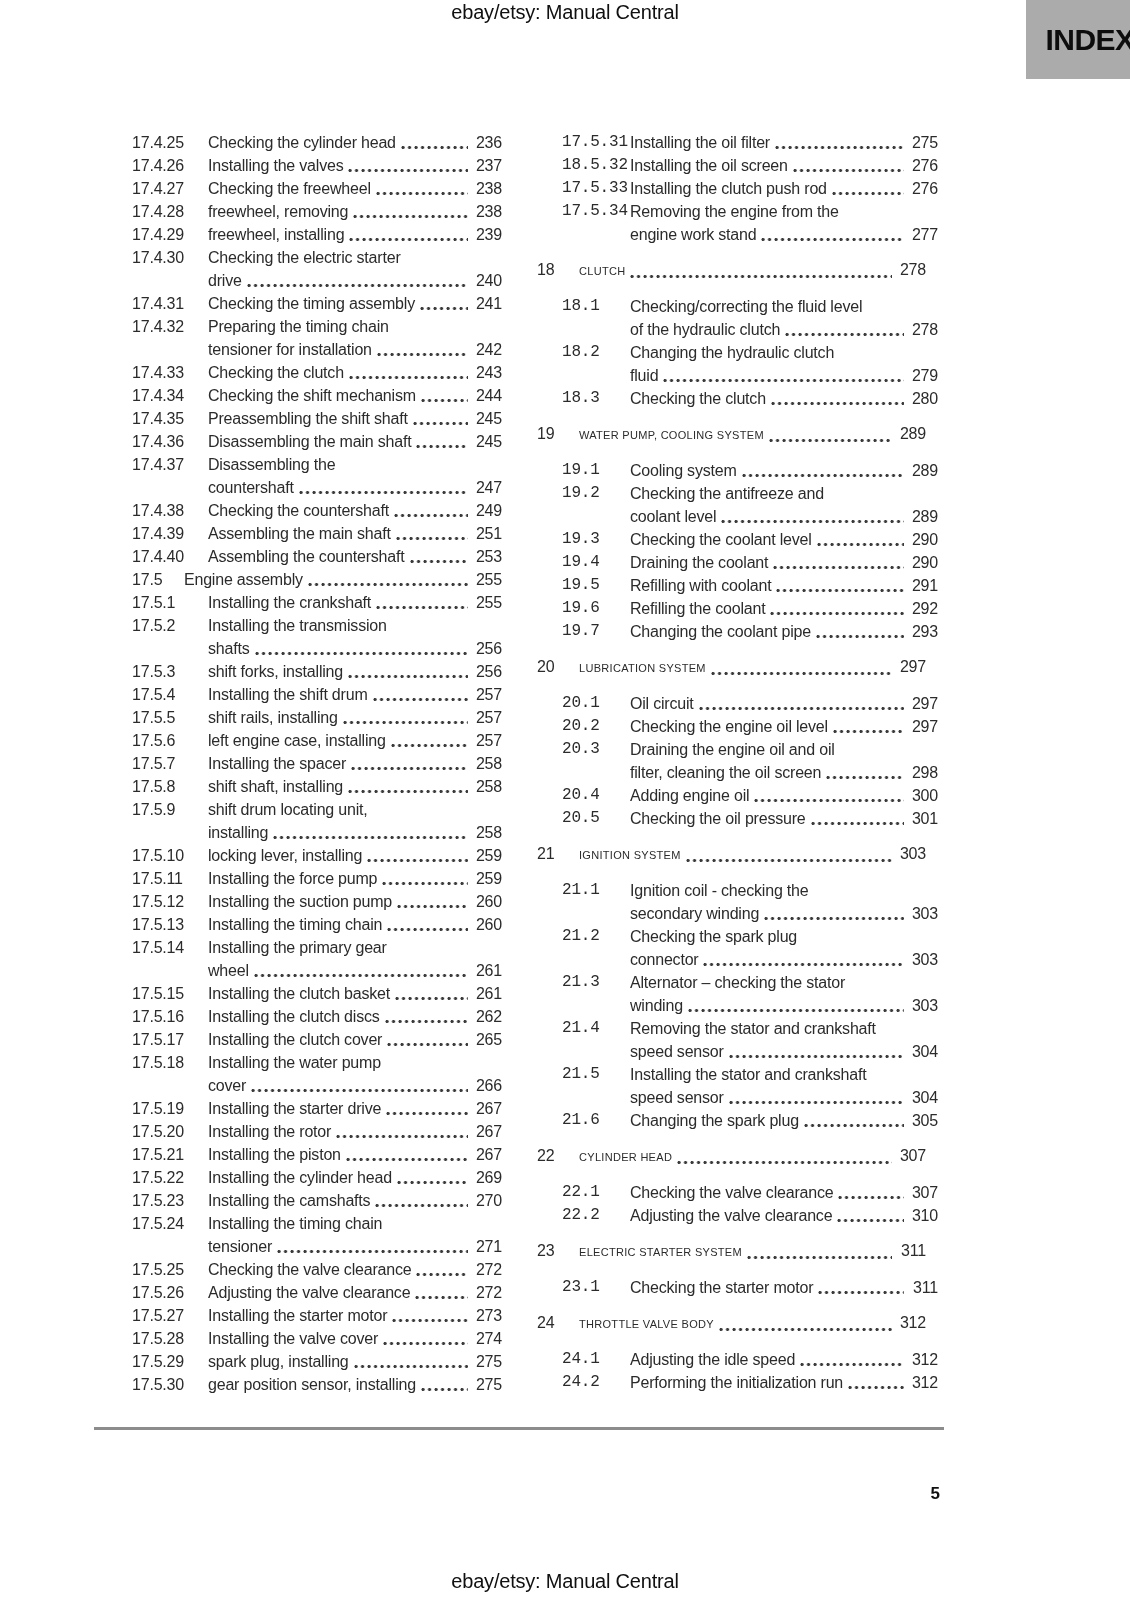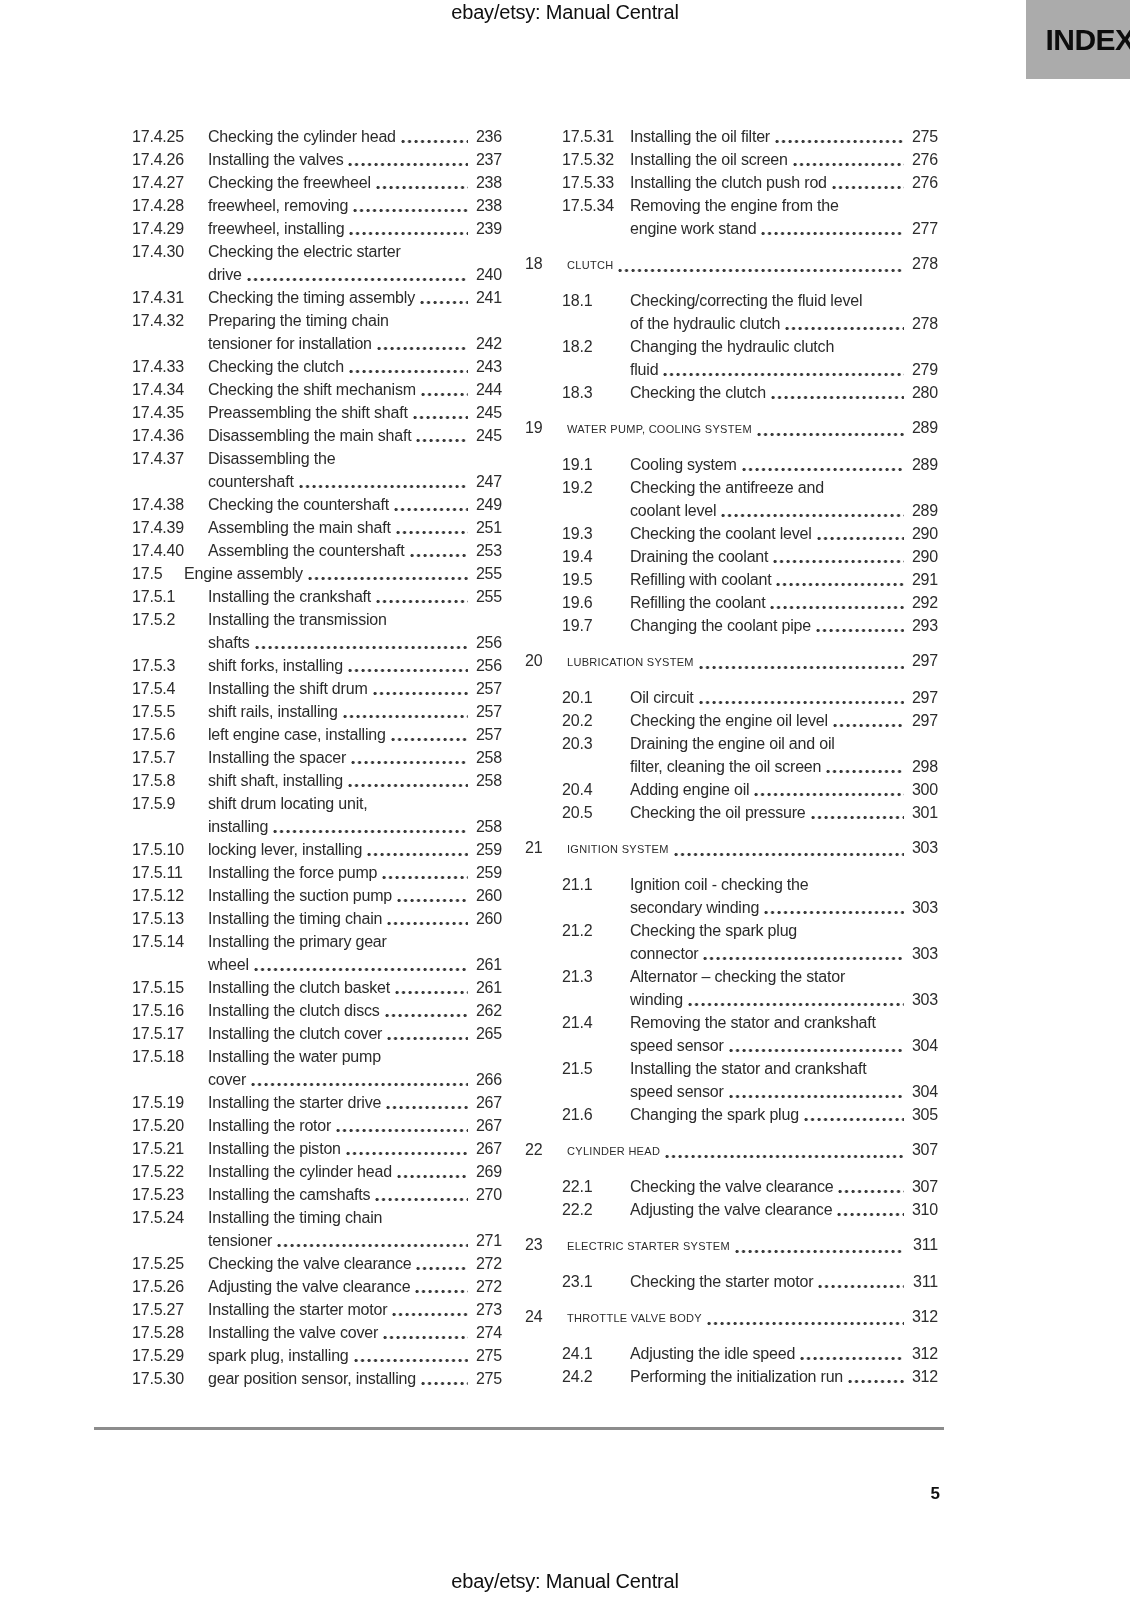--- a/index.html
+++ b/index.html
@@ -18,32 +18,32 @@
   }
   .index-tab {
     position: absolute; left: 990px; top: 0; width: 128px; height: 79px;
     background: #ababab;
     display: flex; align-items: center; justify-content: center; margin-left: 36px;
   }
   .index-label {
     font-size: 30px; font-weight: bold; color: #0d0d0d; letter-spacing: -0.5px;
   }
 
-  .col { position: absolute; top: 125px; font-size: 16px; line-height: 23px; letter-spacing: -0.2px; }
+  .col { position: absolute; top: 131px; font-size: 16px; line-height: 23px; letter-spacing: -0.2px; }
   #toc-col-left  { left: 132px; width: 370px; }
   #toc-col-right { left: 525px; width: 413px; }
 
   .entry { display: flex; }
   .entry .num { flex: 0 0 76px; }
   .entry.subchapter .num { flex: 0 0 52px; }
-  .entry.chapter { margin: 12px 0; }
+  .entry.chapter { margin: 12px 12px; }
   .entry.chapter .num { flex: 0 0 42px; }
   .entry.chapter .txt { font-size: 11px; letter-spacing: 0.3px; }
   #toc-col-right .entry.section { padding-left: 37px; }
-  #toc-col-right .entry.section .num { flex: 0 0 68px; }
+  #toc-col-right .entry.section .num { flex: 0 0 68px; font-family: Liberation Mono, monospace; }
 
   .body { flex: 1; min-width: 0; }
   .line { display: flex; align-items: baseline; }
   .txt { white-space: nowrap; }
   .leader {
     flex: 1 1 auto;
     height: 5px;
     align-self: flex-end;
     margin: 0 4px 4px 5px;
     background-image: radial-gradient(circle at 2px 2.5px, #3a3a3a 1.25px, rgba(0,0,0,0) 1.9px);
@@ -578,21 +578,21 @@
         <span class="num">17.5.31</span>
         <div class="body">
           <div class="line">
             <span class="txt">Installing the oil filter</span>
             <span class="leader"></span>
             <span class="pg">275</span>
           </div>
         </div>
       </div>
       <div class="entry section">
-        <span class="num">17.5.32</span>
+        <span class="num">18.5.32</span>
         <div class="body">
           <div class="line">
             <span class="txt">Installing the oil screen</span>
             <span class="leader"></span>
             <span class="pg">276</span>
           </div>
         </div>
       </div>
       <div class="entry section">
         <span class="num">17.5.33</span>

